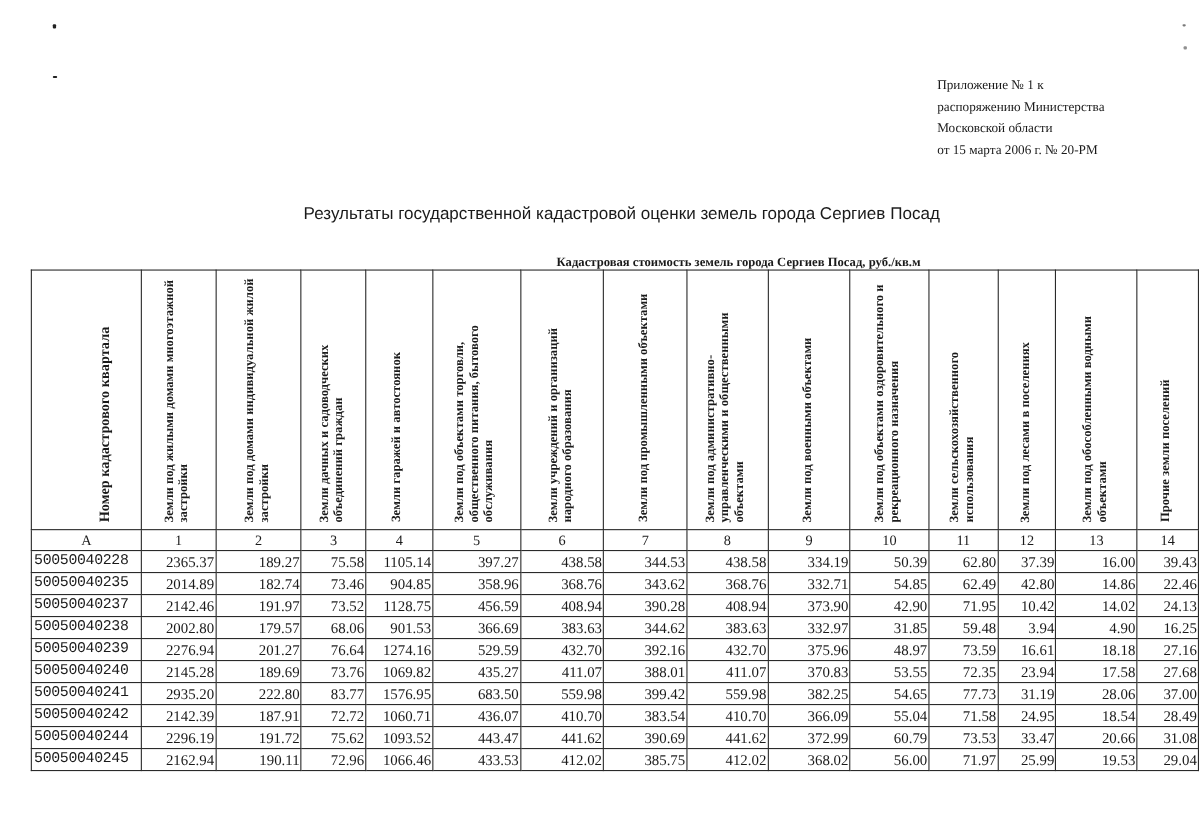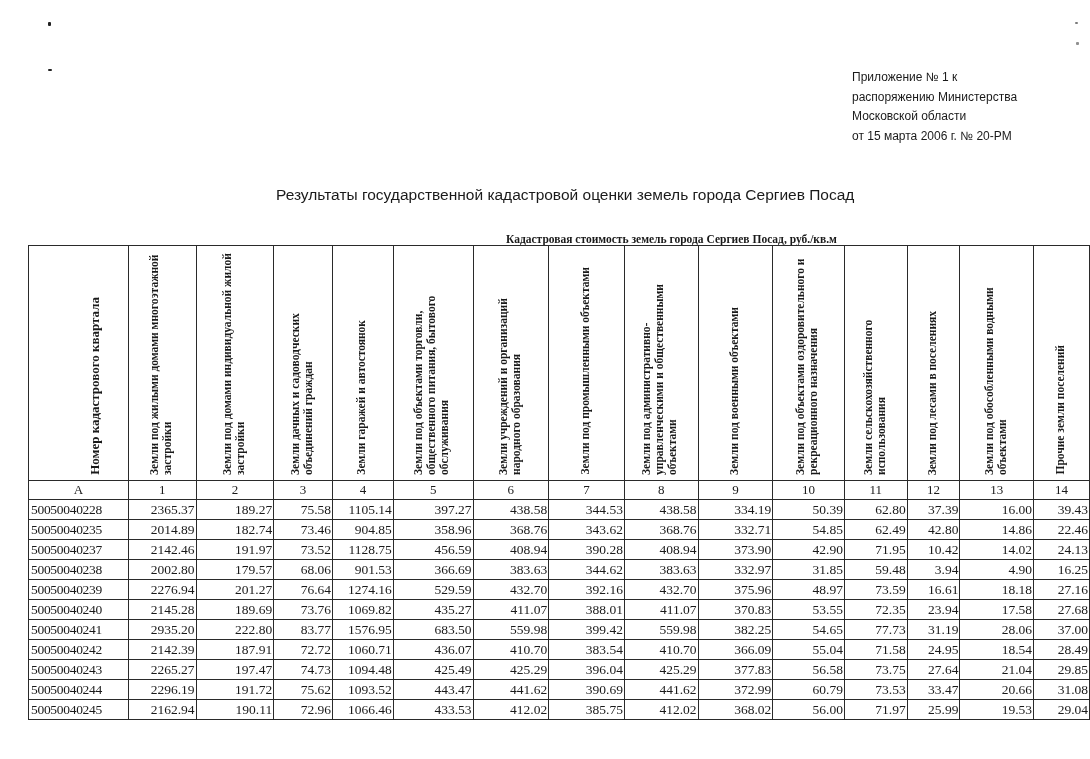--- a/index.html
+++ b/index.html
@@ -4,21 +4,21 @@
 <style>
   html, body { margin: 0; padding: 0; }
   body {
     width: 1090px; height: 759px; overflow: hidden;
     background: #ffffff; position: relative;
     color: #111;
   }
   .speck { position: absolute; background: #222; border-radius: 1px; }
   .appendix {
     position: absolute; left: 852px; top: 68px;
-    font-family: Liberation Sans, sans-serif; font-size: 12px;
+    font-family: Liberation Serif, serif; font-size: 12px;
     line-height: 19.6px; color: #1a1a1a;
   }
   .appendix div { white-space: nowrap; }
   .doc-title {
     position: absolute; left: 276px; top: 186px;
     font-family: "Liberation Sans", sans-serif; font-size: 15.5px;
     color: #1a1a1a; white-space: nowrap;
   }
   .table-caption {
     position: absolute; left: 506px; top: 233px;
@@ -43,21 +43,21 @@
     white-space: normal; max-height: 226px; padding: 3px 0 3px 2px;
   }
   th.hdr-first .vtext { font-size: 13px; line-height: 14px; margin-left: 36px; }
   table.kad td.num-idx {
     height: 18px; text-align: center; font-size: 13px; line-height: 18px;
   }
   table.kad td.cell {
     height: 19px; text-align: right; font-size: 13.5px; line-height: 19px;
     padding-right: 1px; white-space: nowrap;
   }
-  table.kad td.cell.id { text-align: left; padding-left: 2px; letter-spacing: -0.3px; }
+  table.kad td.cell.id { text-align: left; padding-left: 2px; letter-spacing: -0.3px; font-family: Liberation Mono, monospace; }
 </style>
 </head>
 <body>
 
 <div class="speck" style="left:48px;top:22px;width:3px;height:4px;"></div>
 <div class="speck" style="left:48px;top:69px;width:4px;height:2px;"></div>
 <div class="speck" style="left:1075px;top:22px;width:3px;height:2px;opacity:.6"></div>
 <div class="speck" style="left:1076px;top:42px;width:3px;height:3px;opacity:.5"></div>
 
 <div class="appendix">
@@ -255,37 +255,20 @@
         <td class="cell">383.54</td>
         <td class="cell">410.70</td>
         <td class="cell">366.09</td>
         <td class="cell">55.04</td>
         <td class="cell">71.58</td>
         <td class="cell">24.95</td>
         <td class="cell">18.54</td>
         <td class="cell">28.49</td>
       </tr>
       <tr>
-        <td class="cell id">50050040243</td>
-        <td class="cell">2265.27</td>
-        <td class="cell">197.47</td>
-        <td class="cell">74.73</td>
-        <td class="cell">1094.48</td>
-        <td class="cell">425.49</td>
-        <td class="cell">425.29</td>
-        <td class="cell">396.04</td>
-        <td class="cell">425.29</td>
-        <td class="cell">377.83</td>
-        <td class="cell">56.58</td>
-        <td class="cell">73.75</td>
-        <td class="cell">27.64</td>
-        <td class="cell">21.04</td>
-        <td class="cell">29.85</td>
-      </tr>
-      <tr>
         <td class="cell id">50050040244</td>
         <td class="cell">2296.19</td>
         <td class="cell">191.72</td>
         <td class="cell">75.62</td>
         <td class="cell">1093.52</td>
         <td class="cell">443.47</td>
         <td class="cell">441.62</td>
         <td class="cell">390.69</td>
         <td class="cell">441.62</td>
         <td class="cell">372.99</td>

